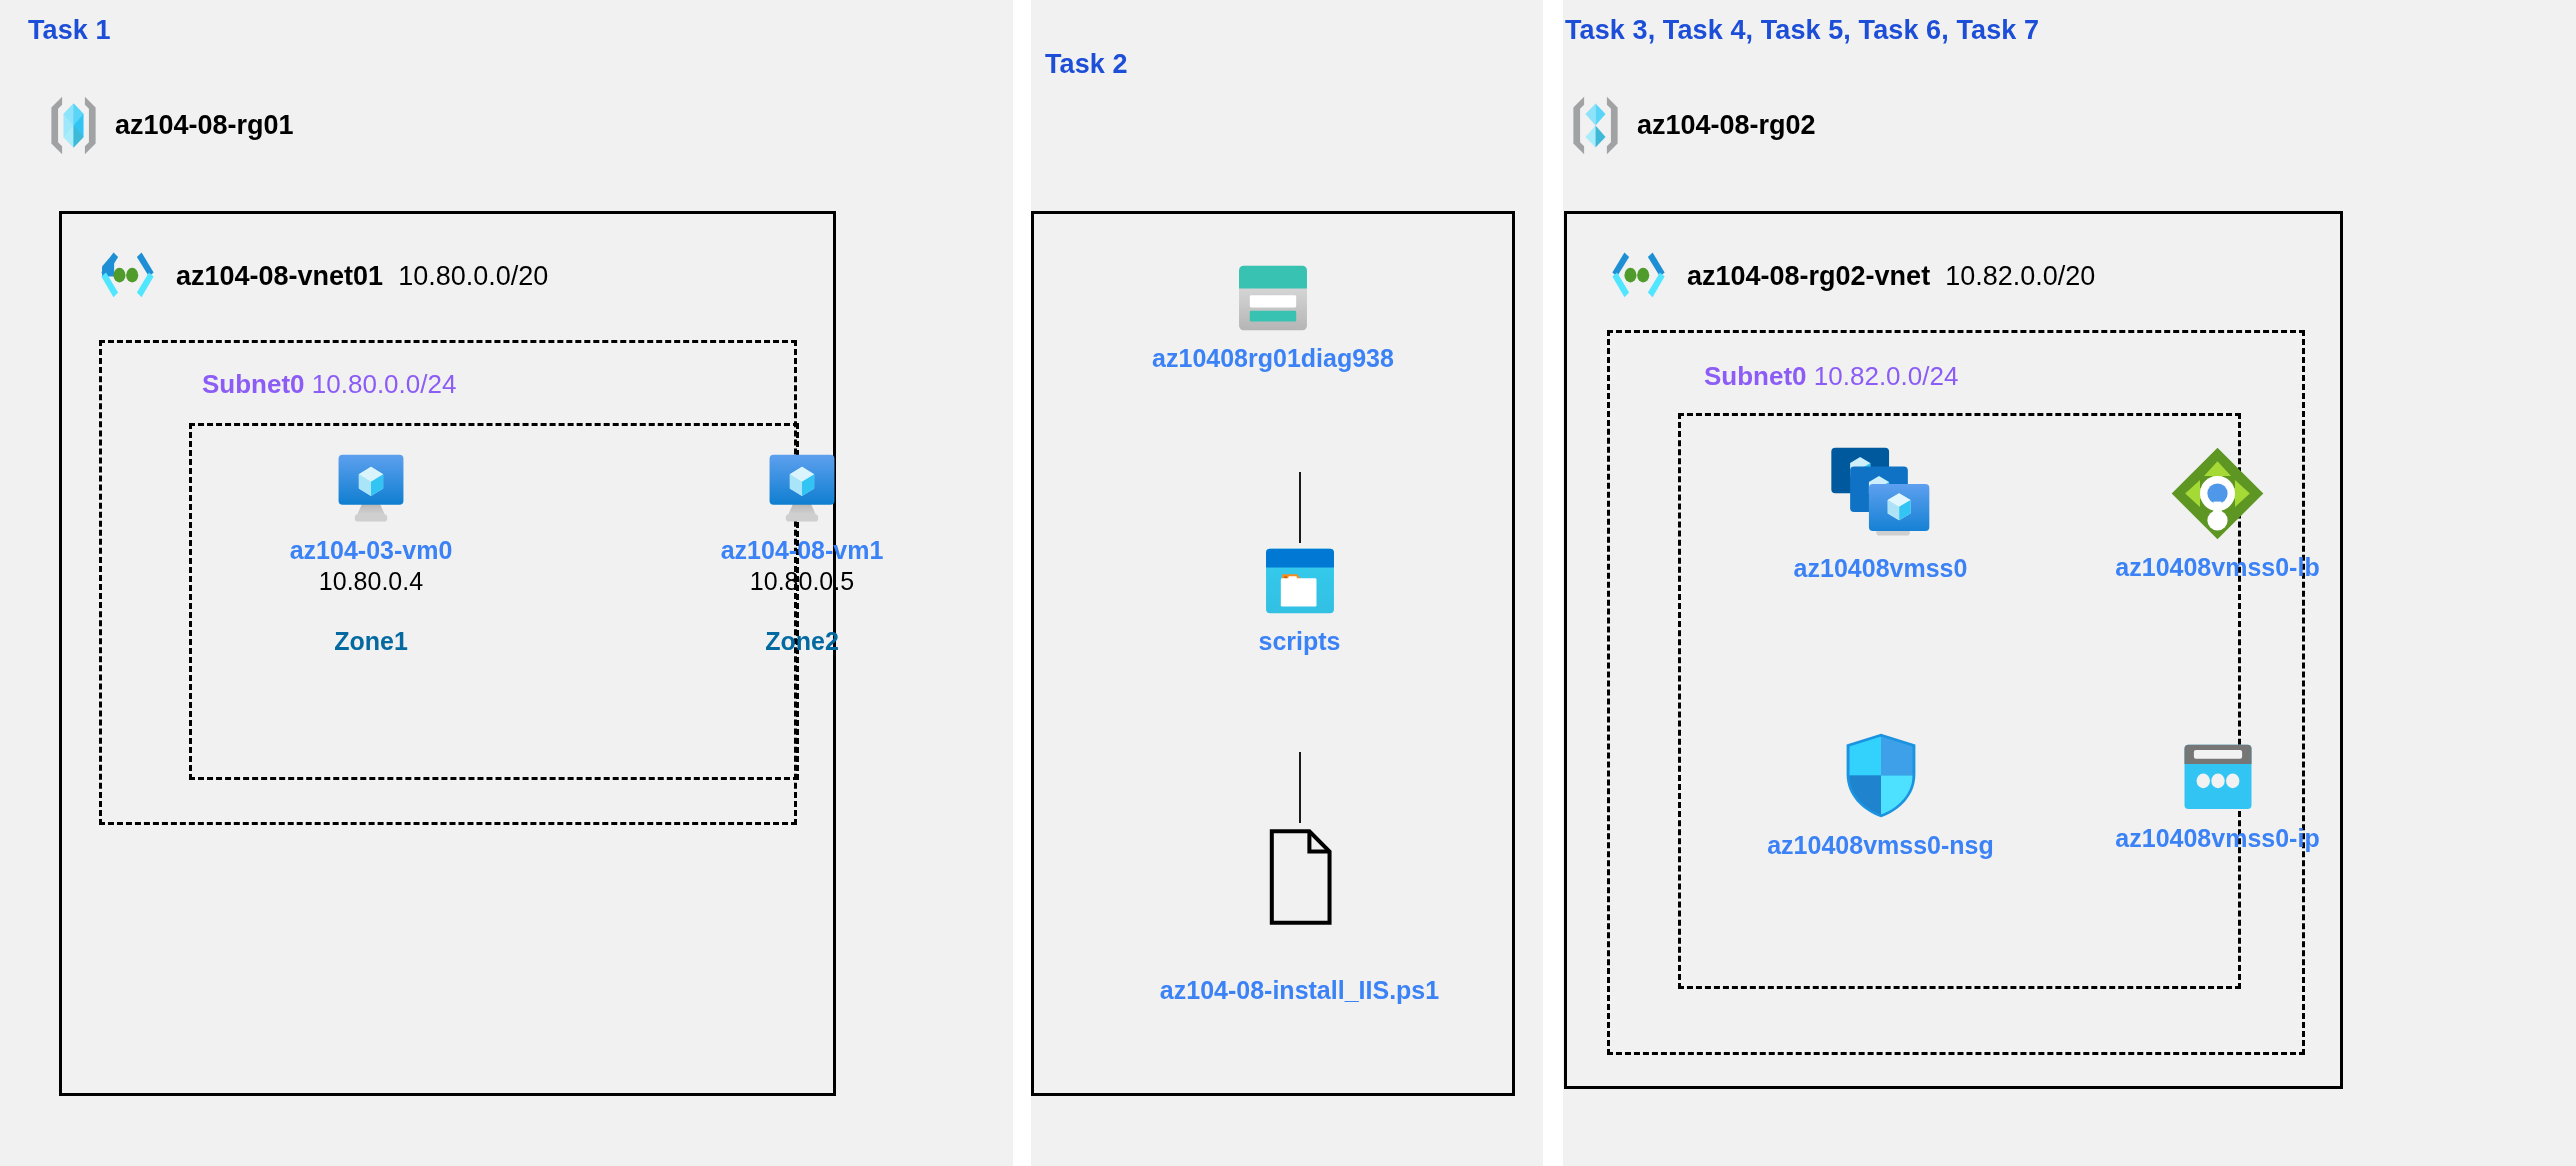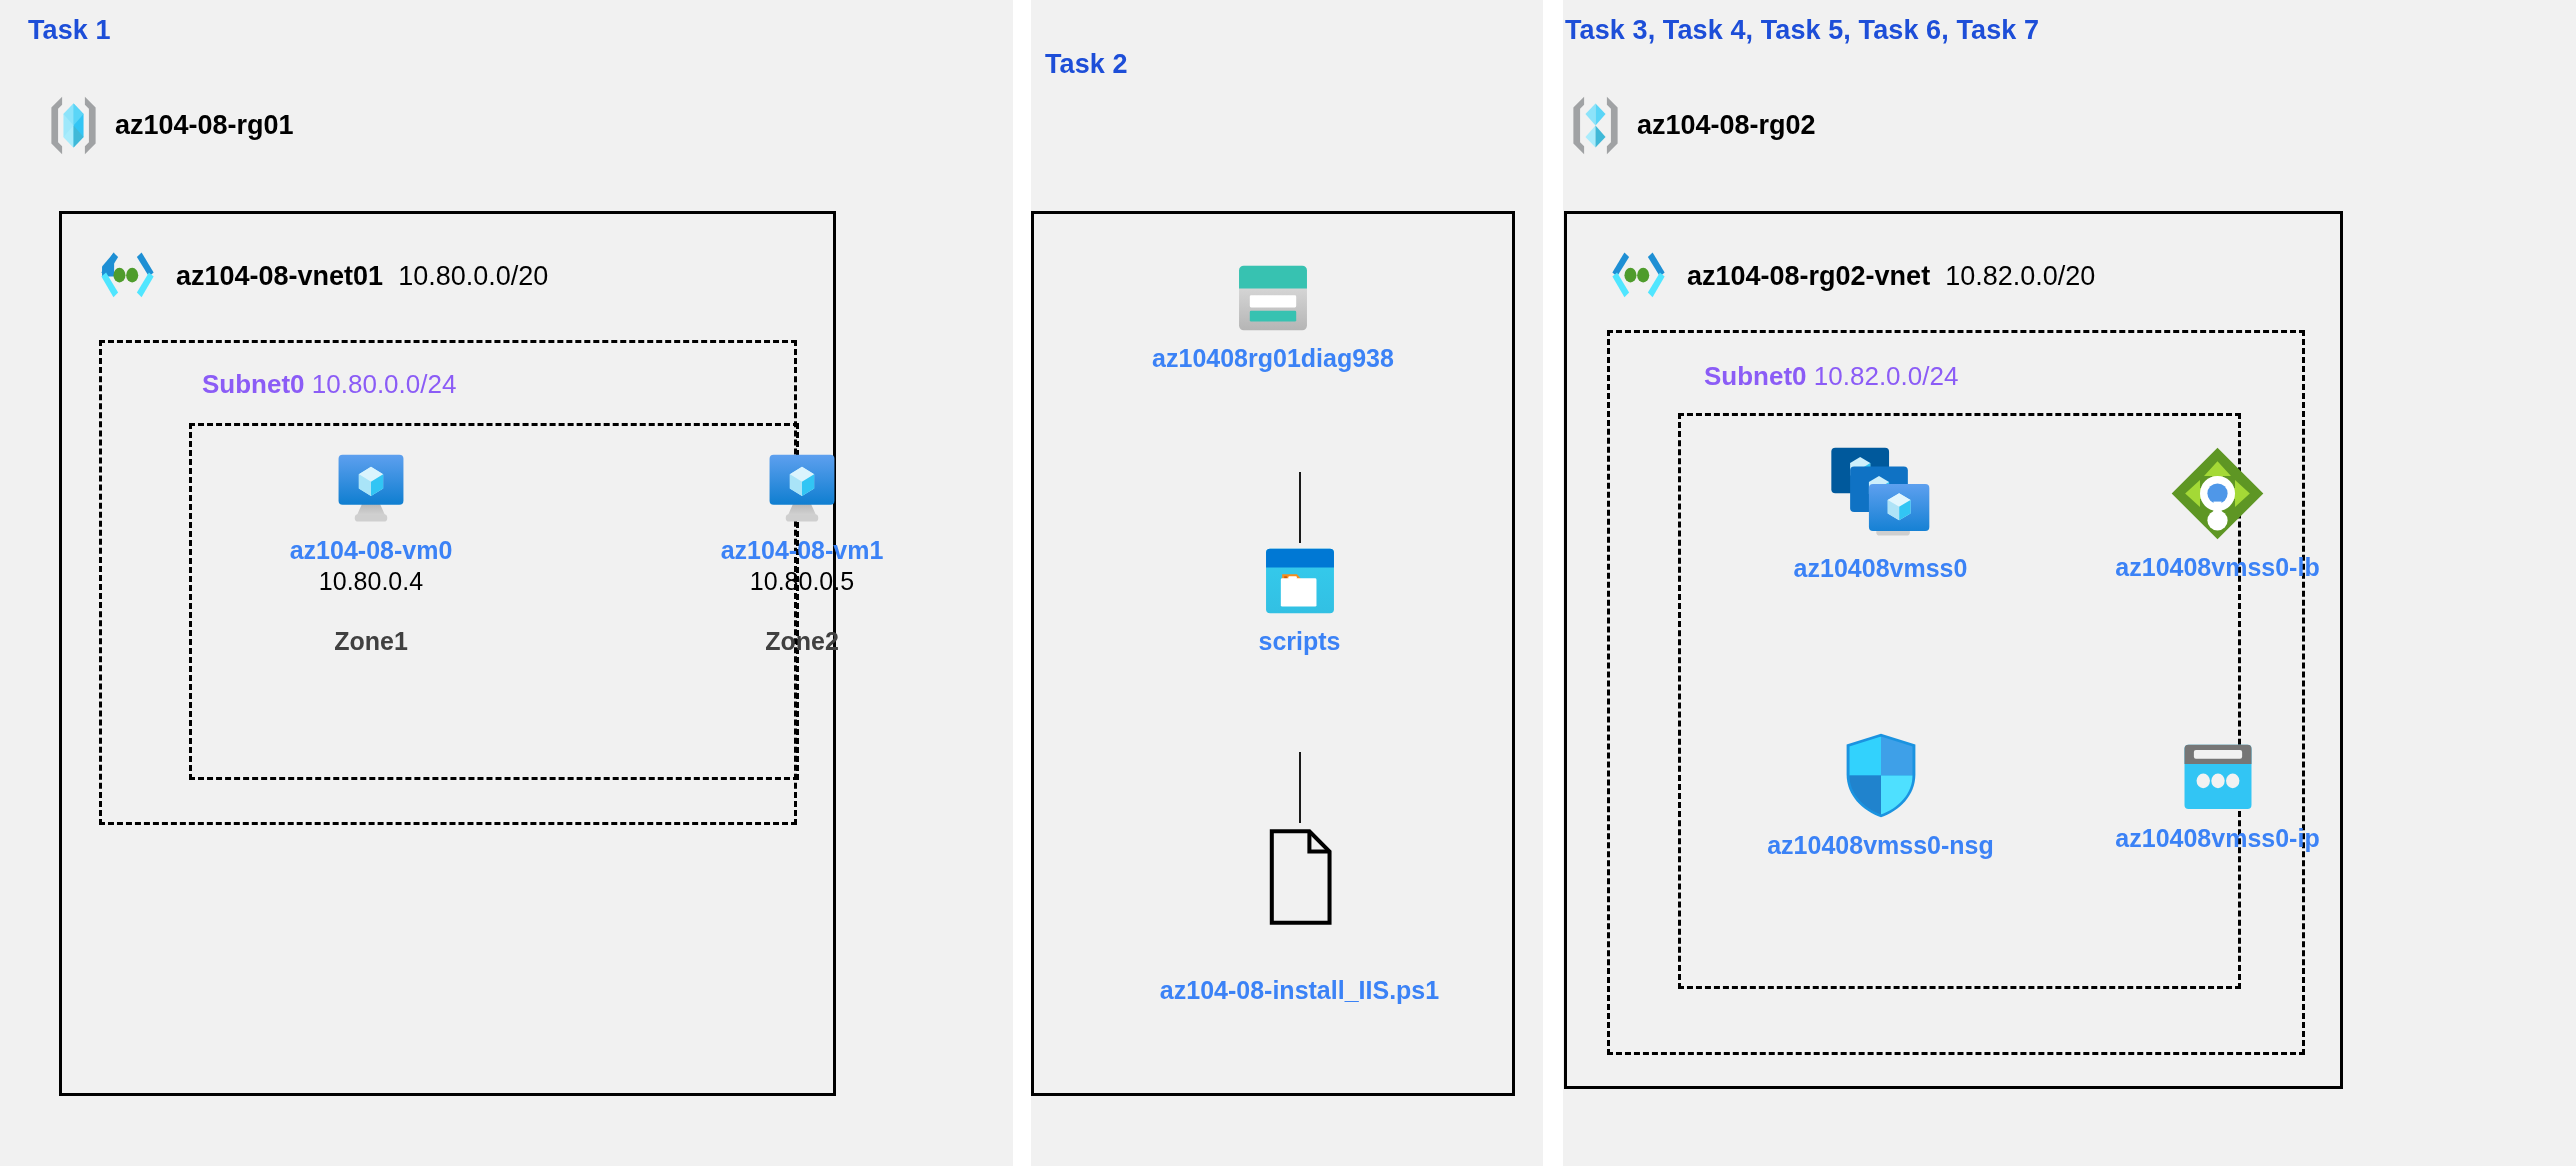--- a/index.html
+++ b/index.html
@@ -88,21 +88,21 @@
   .node .sub {
     font-size: 25px;
     color: #000;
     font-weight: normal;
     text-align: center;
     margin-top: 2.7px;
   }
   .node .zone {
     font-weight: bold;
     font-size: 25px;
-    color: #404040;
+    color: #0369a1;
     margin-top: 31px;
     text-align: center;
   }
 
   .connector {
     position: absolute;
     width: 2px;
     background: #1a1a1a;
   }
 
@@ -178,21 +178,21 @@
       </defs>
       <path d="M44 74 h24 l10 22 h-44 Z" fill="url(#standg0)"></path>
       <rect x="32" y="92" width="48" height="11" rx="5" fill="#cfcfcf"></rect>
       <rect x="8" y="4" width="96" height="74" rx="6" fill="url(#vmgrad0)"></rect>
       <path d="M56 22 L38 33 L38 54 L56 65 L74 54 L74 33 Z" fill="#c3ecfb"></path>
       <path d="M56 22 L74 33 L56 44 L38 33 Z" fill="#daf4fd"></path>
       <path d="M56 44 L74 33 L74 54 L56 65 Z" fill="#32c5f4"></path>
       <path d="M56 44 L38 33 L38 54 L56 65 Z" fill="#a9e4f8"></path>
     </svg>
   </span>
-  <span class="cap">az104-08-vm0</span>
+  <span class="cap">az104-03-vm0</span>
   <span class="sub">10.80.0.4</span>
   <span class="zone">Zone1</span>
 </div>
 
 <div class="node" style="left:694px; top:452px; width:216px;">
   <span>
     <svg width="76" height="73" viewBox="0 0 112 108">
       <defs>
         <linearGradient id="vmgrad1" x1="0" y1="0" x2="0" y2="1">
           <stop offset="0" stop-color="#5ea0ef"></stop>

